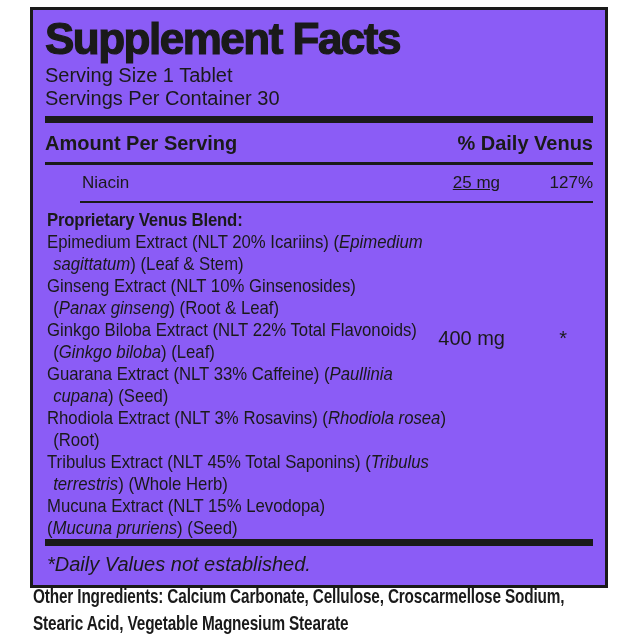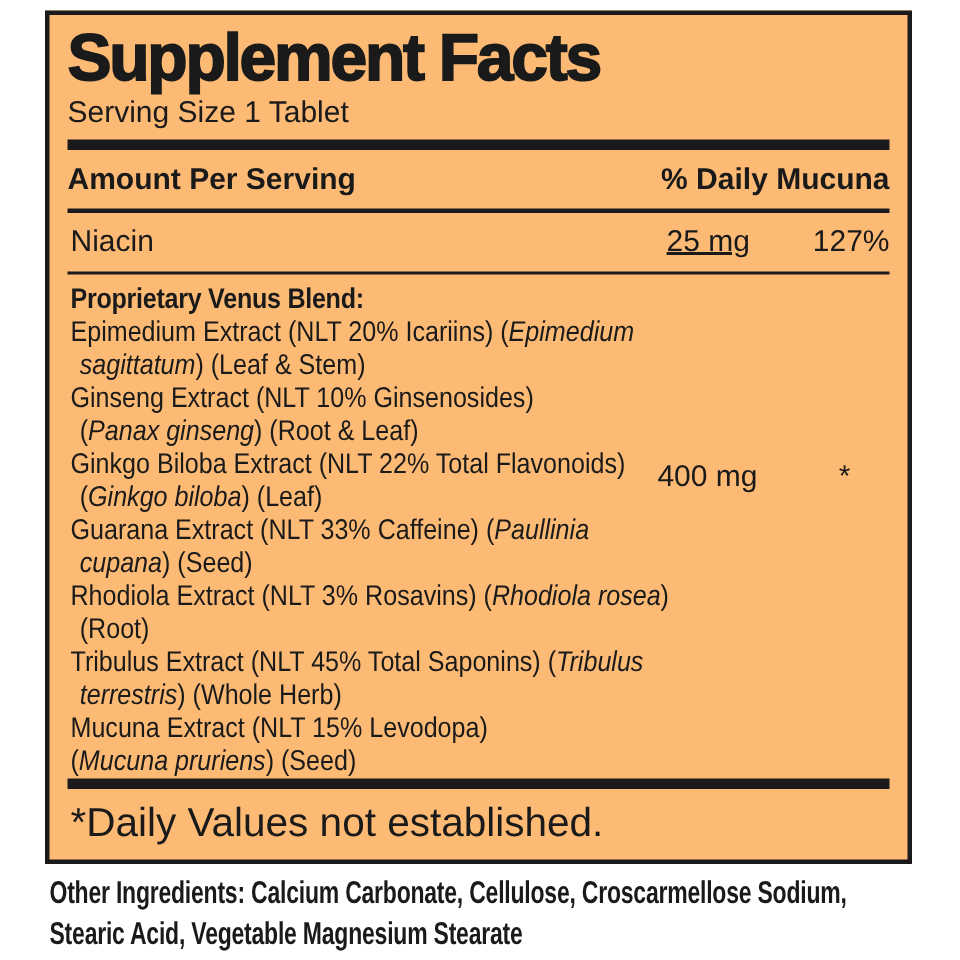--- a/index.html
+++ b/index.html
@@ -9,21 +9,21 @@
     font-family: "Liberation Sans", sans-serif;
     color: #1a1a1a;
     position: relative;
     overflow: hidden;
   }
   .label-box {
     position: absolute;
     left: 30px; top: 7px;
     width: 578px;
     border: 3px solid #1a1a1a;
-    background: #fdba74;
+    background: #8b5cf6;
     padding: 6px 12px 0 12px;
   }
   .title {
     font-size: 44px;
     font-weight: bold;
     letter-spacing: -1.5px;
     line-height: 46px;
     -webkit-text-stroke: 1.2px #1a1a1a;
     white-space: nowrap;
   }
@@ -38,45 +38,47 @@
   .header-row {
     display: flex;
     justify-content: space-between;
     font-size: 20px;
     font-weight: bold;
     padding: 9px 0 7px 0;
     border-bottom: 3px solid #1a1a1a;
   }
   .nutrient-row {
     position: relative;
-    font-size: 20px;
+    font-size: 17px;
     padding: 8px 0 8px 2px;
     border-bottom: 2px solid #1a1a1a;
+    margin-left: 35px;
   }
   .nutrient-amount { position: absolute; right: 93px; top: 8px; text-decoration: underline; }
   .nutrient-dv { position: absolute; right: 0; top: 8px; }
   .blend {
     position: relative;
     padding: 6px 0 0 2px;
     font-size: 19px;
     line-height: 22px;
   }
   .blend-left {
     transform: scaleX(0.88);
     transform-origin: left top;
     white-space: nowrap;
   }
   .blend-heading { font-weight: bold; letter-spacing: -0.2px; }
   .blend-line.indent { padding-left: 7px; }
   .italic { font-style: italic; }
   .blend-amount { position: absolute; top: 124px; right: 88px; font-size: 20px; }
   .blend-dv { position: absolute; top: 124px; right: 26px; font-size: 20px; }
   .footnote {
-    font-size: 27px;
+    font-size: 20px;
     padding: 7px 0 9px 2px;
+    font-style: italic;
   }
   .other-ingredients {
     position: absolute;
     left: 33px; top: 582px;
     font-weight: bold;
     font-size: 21px;
     line-height: 27px;
     letter-spacing: -0.2px;
     transform: scaleX(0.73);
     transform-origin: left top;
@@ -84,27 +86,28 @@
   .other-line { white-space: nowrap; }
 </style>
 </head>
 <body>
 
 <div class="label-box">
   <div class="title">Supplement Facts</div>
 
   <div class="serving-block">
     <div class="serving-line">Serving Size 1 Tablet</div>
+    <div class="serving-line">Servings Per Container 30</div>
   </div>
 
   <div class="bar bar-top"></div>
 
   <div class="header-row">
     <span>Amount Per Serving</span>
-    <span>% Daily Mucuna</span>
+    <span>% Daily Venus</span>
   </div>
 
   <div class="nutrient-row">
     <span>Niacin</span>
     <span class="nutrient-amount">25 mg</span>
     <span class="nutrient-dv">127%</span>
   </div>
 
   <div class="blend">
     <div class="blend-left">

